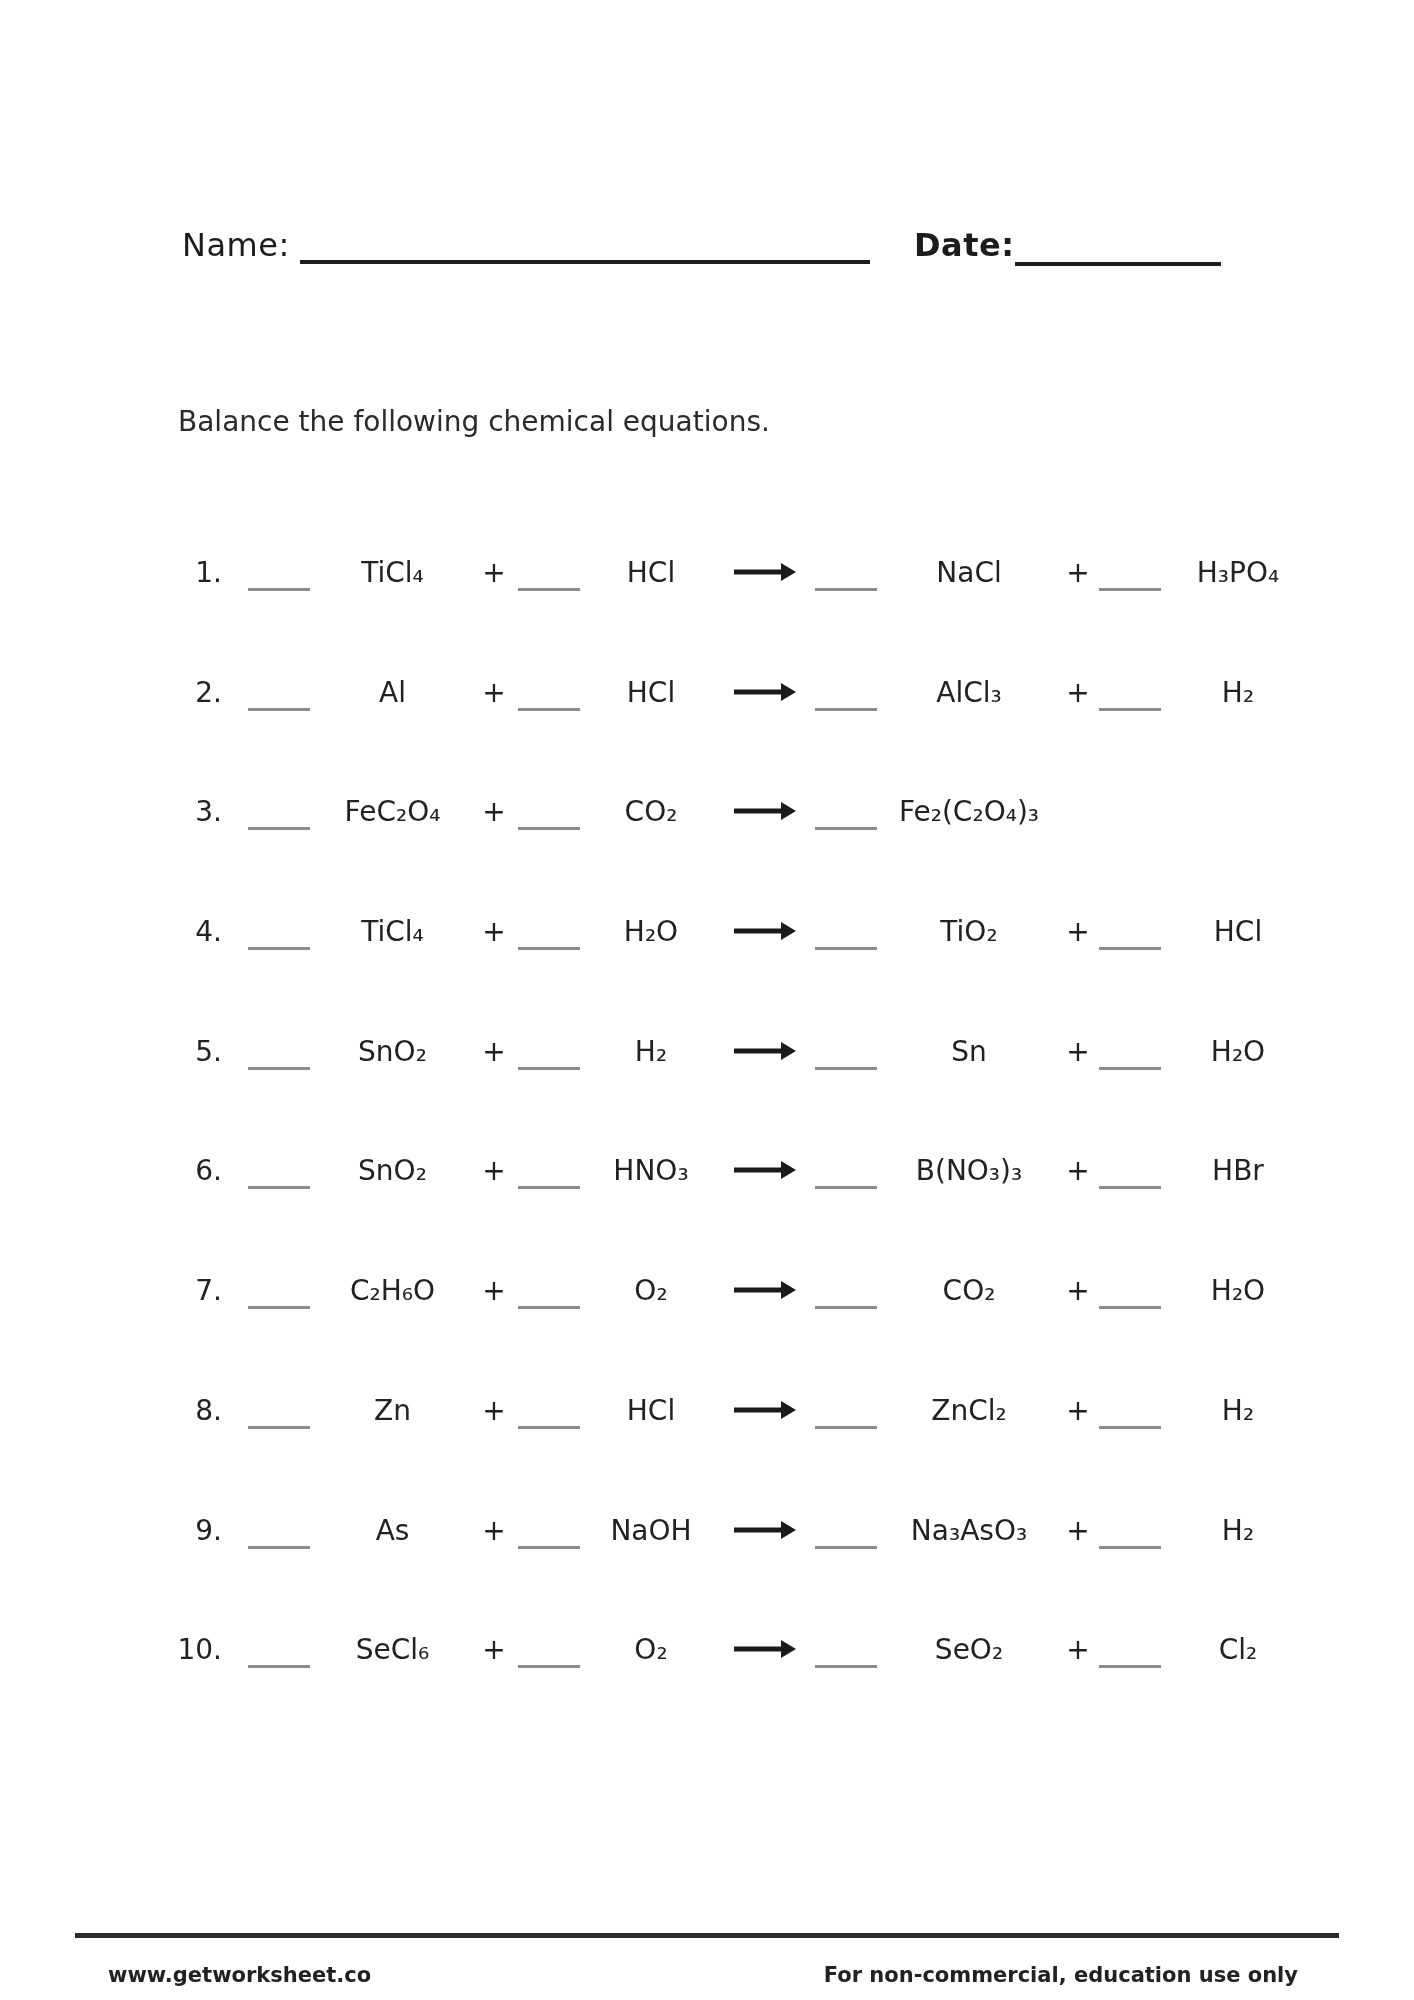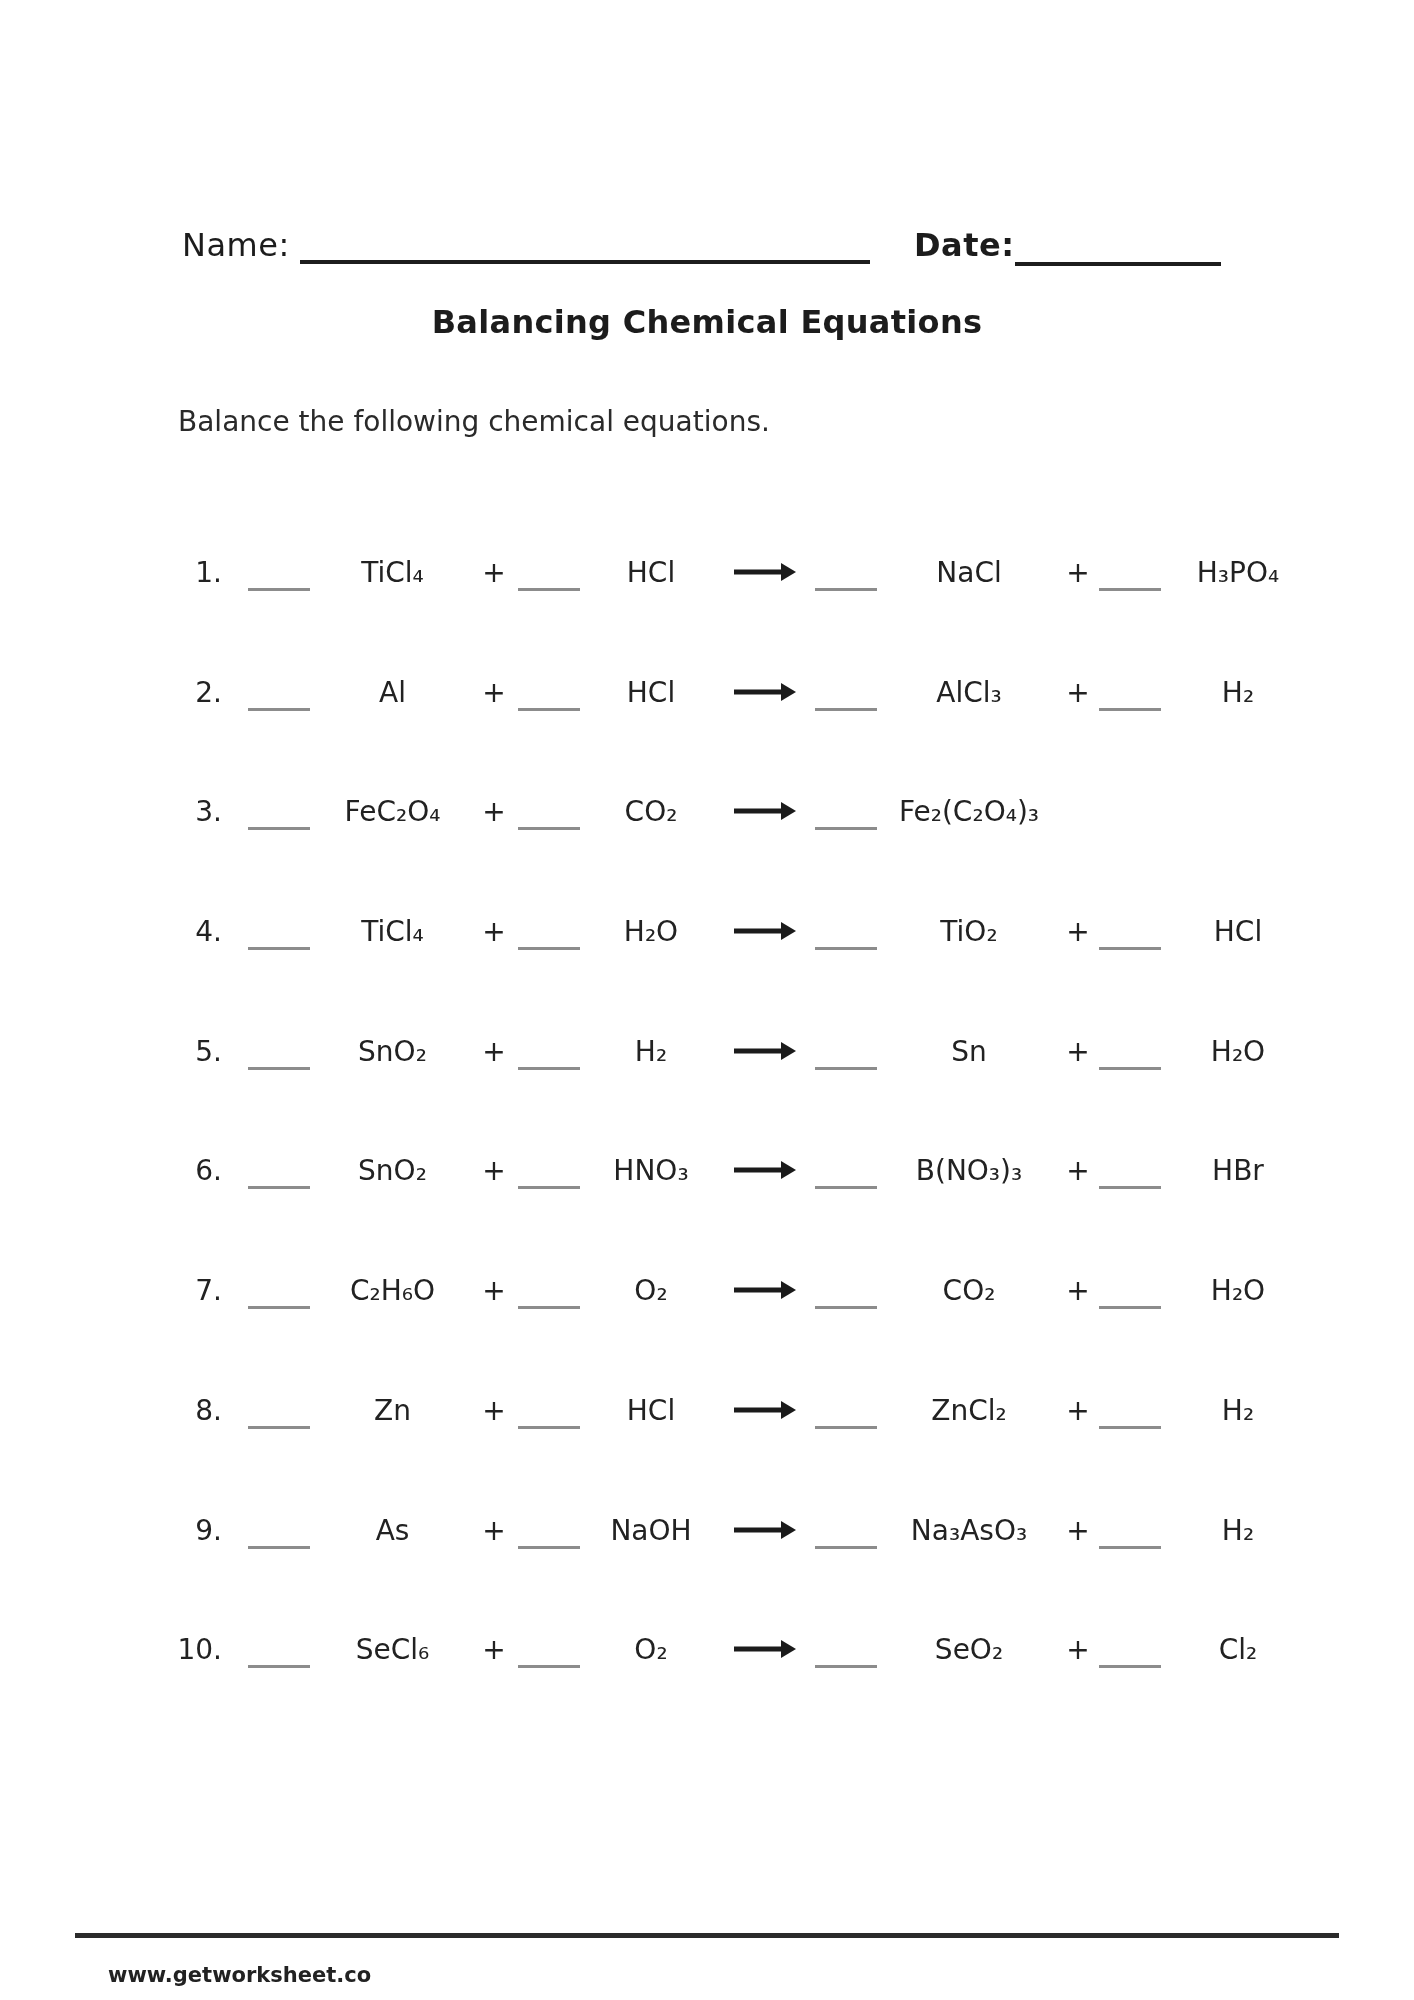--- a/index.html
+++ b/index.html
@@ -96,21 +96,20 @@
 </head>
 <body>
 
 <div class="sheet">
 
   <span class="name-label">Name:</span>
   <div class="name-line"></div>
   <span class="date-label">Date:</span>
   <div class="date-line"></div>
 
-  <div class="title">Balancing Chemical Equations</div>
   <div class="instruction">Balance the following chemical equations.</div>
 
   <div class="equations">
 
     <div class="eq-row">
       <span class="cell c-num">1.</span>
       <span class="cell c-blank1"><span class="blank"></span></span>
       <span class="cell c-f1">TiCl₄</span>
       <span class="cell c-plus">+</span>
       <span class="cell c-blank2"><span class="blank"></span></span>
@@ -285,14 +284,15 @@
       <span class="cell c-f3">SeO₂</span>
       <span class="cell c-plus2">+</span>
       <span class="cell c-blank4"><span class="blank"></span></span>
       <span class="cell c-f4">Cl₂</span>
     </div>
 
   </div>
 
   <div class="footer-rule"></div>
   <div class="footer-left">www.getworksheet.co</div>
+  <div class="footer-right">For non-commercial, education use only</div>
 
 </div>
 
 </body></html>

